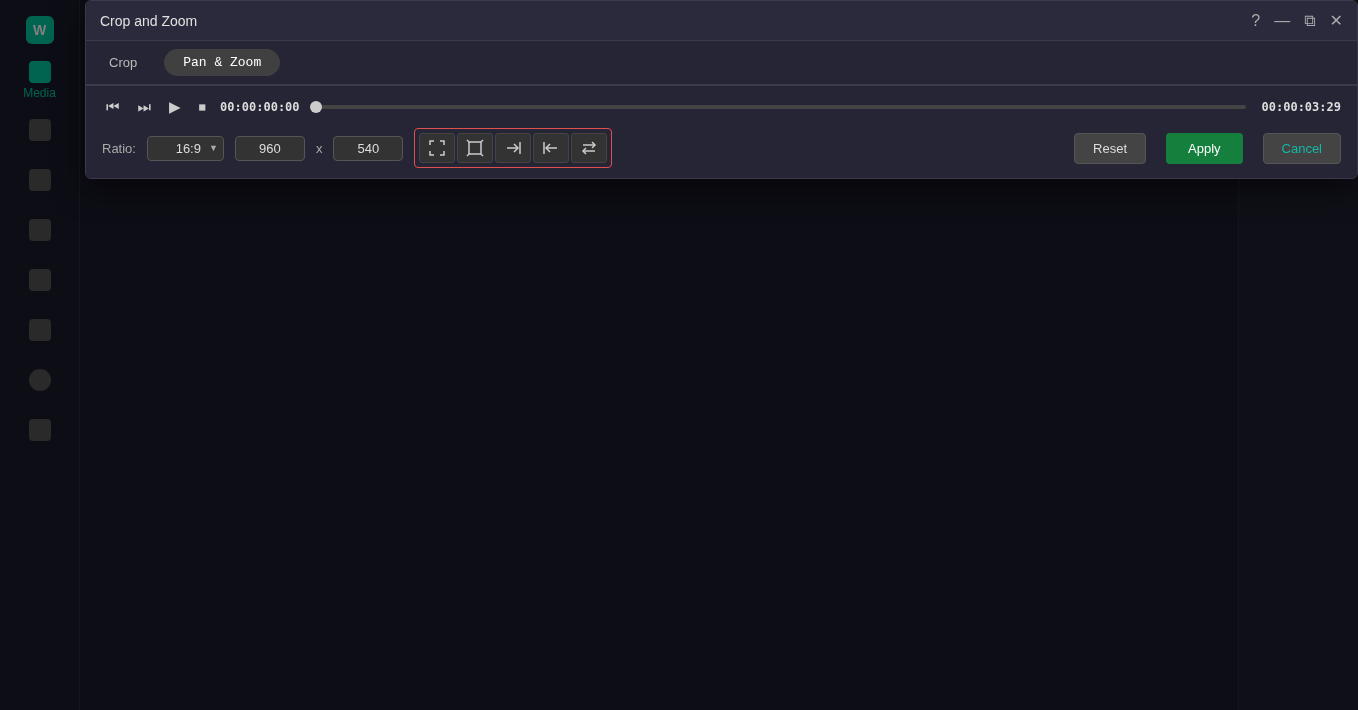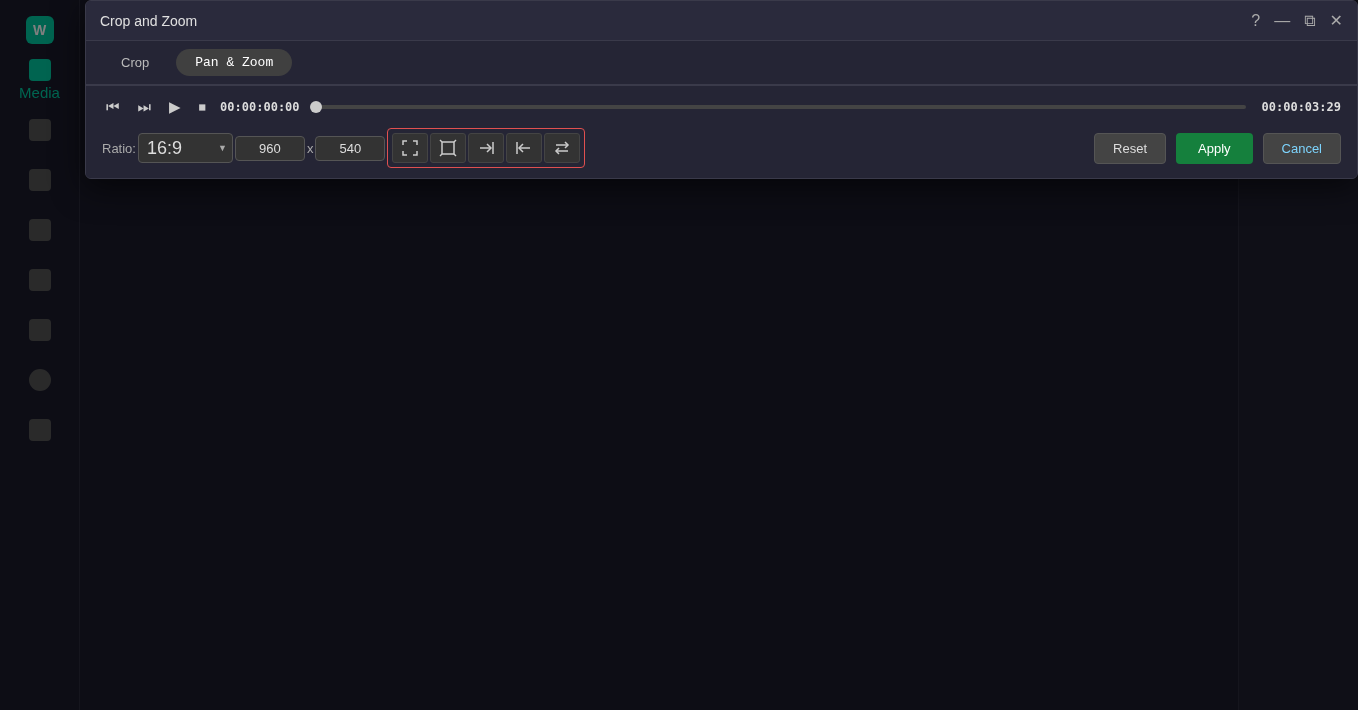--- a/index.html
+++ b/index.html
@@ -108,21 +108,21 @@
       cursor: pointer;
       font-size: 16px;
       line-height: 1;
     }
 
     
     .dialog-tabs {
       background: #252535;
       display: flex;
       align-items: center;
-      padding: 8px 16px;
+      padding: 8px 4px;
       gap: 8px;
       border-bottom: 1px solid #3a3a4a;
     }
 
     .tab-btn {
       padding: 5px 18px;
       border-radius: 20px;
       font-size: 13px;
       cursor: pointer;
       border: 1px solid transparent;
@@ -252,39 +252,40 @@
 
     .bottom-row {
       display: flex;
       align-items: center;
       justify-content: space-between;
     }
 
     .ratio-section {
       display: flex;
       align-items: center;
-      gap: 2px;
+      gap: 11px;
     }
 
     .ratio-label {
       color: #aaa;
       font-size: 13px;
     }
 
     .ratio-select {
       background: #333;
       color: #ddd;
       border: 1px solid #555;
       border-radius: 4px;
       padding: 4px 8px;
-      font-size: 18px;
+      font-size: 13px;
       cursor: pointer;
       appearance: none;
       padding-right: 22px;
       position: relative;
+      text-align: right;
     }
 
     .ratio-select-wrapper {
       position: relative;
       display: inline-block;
     }
 
     .ratio-select-wrapper::after {
       content: '▼';
       position: absolute;
@@ -332,21 +333,21 @@
       cursor: pointer;
       display: flex;
       align-items: center;
       justify-content: center;
       font-size: 13px;
     }
 
     
     .action-btns {
       display: flex;
-      gap: 10px;
+      gap: 20px;
     }
 
     .btn-reset {
       padding: 7px 18px;
       background: #444;
       color: #ddd;
       border: 1px solid #555;
       border-radius: 4px;
       cursor: pointer;
       font-size: 13px;
@@ -359,21 +360,21 @@
       border: none;
       border-radius: 4px;
       cursor: pointer;
       font-size: 13px;
       font-weight: 500;
     }
 
     .btn-cancel {
       padding: 7px 18px;
       background: #444;
-      color: #7dd3fc;
+      color: #14b8a6;
       border: 1px solid #555;
       border-radius: 4px;
       cursor: pointer;
       font-size: 13px;
     }
 
     
     .app-right-content {
       width: 120px;
       background: #1e1e2e;
@@ -408,21 +409,21 @@
 <div class="app-bg">
 
   <div class="app-sidebar">
 
     <div style="width:50px;height:44px;display:flex;align-items:center;justify-content:center;">
       <div style="width:28px;height:28px;background:#00c8a0;border-radius:6px;display:flex;align-items:center;justify-content:center;color:#fff;font-size:14px;font-weight:bold;">W</div>
     </div>
 
     <div class="app-sidebar-icon">
       <div class="icon-shape" style="background:#00c8a0;"></div>
-      <span style="color:#00c8a0;font-size:15px;">Media</span>
+      <span style="color:#00c8a0;font-size:12px;">Media</span>
     </div>
 
     <div class="app-sidebar-icon">
       <div class="icon-shape"></div>
     </div>
     <div class="app-sidebar-icon">
       <div class="icon-shape"></div>
     </div>
     <div class="app-sidebar-icon">
       <div class="icon-shape"></div>

